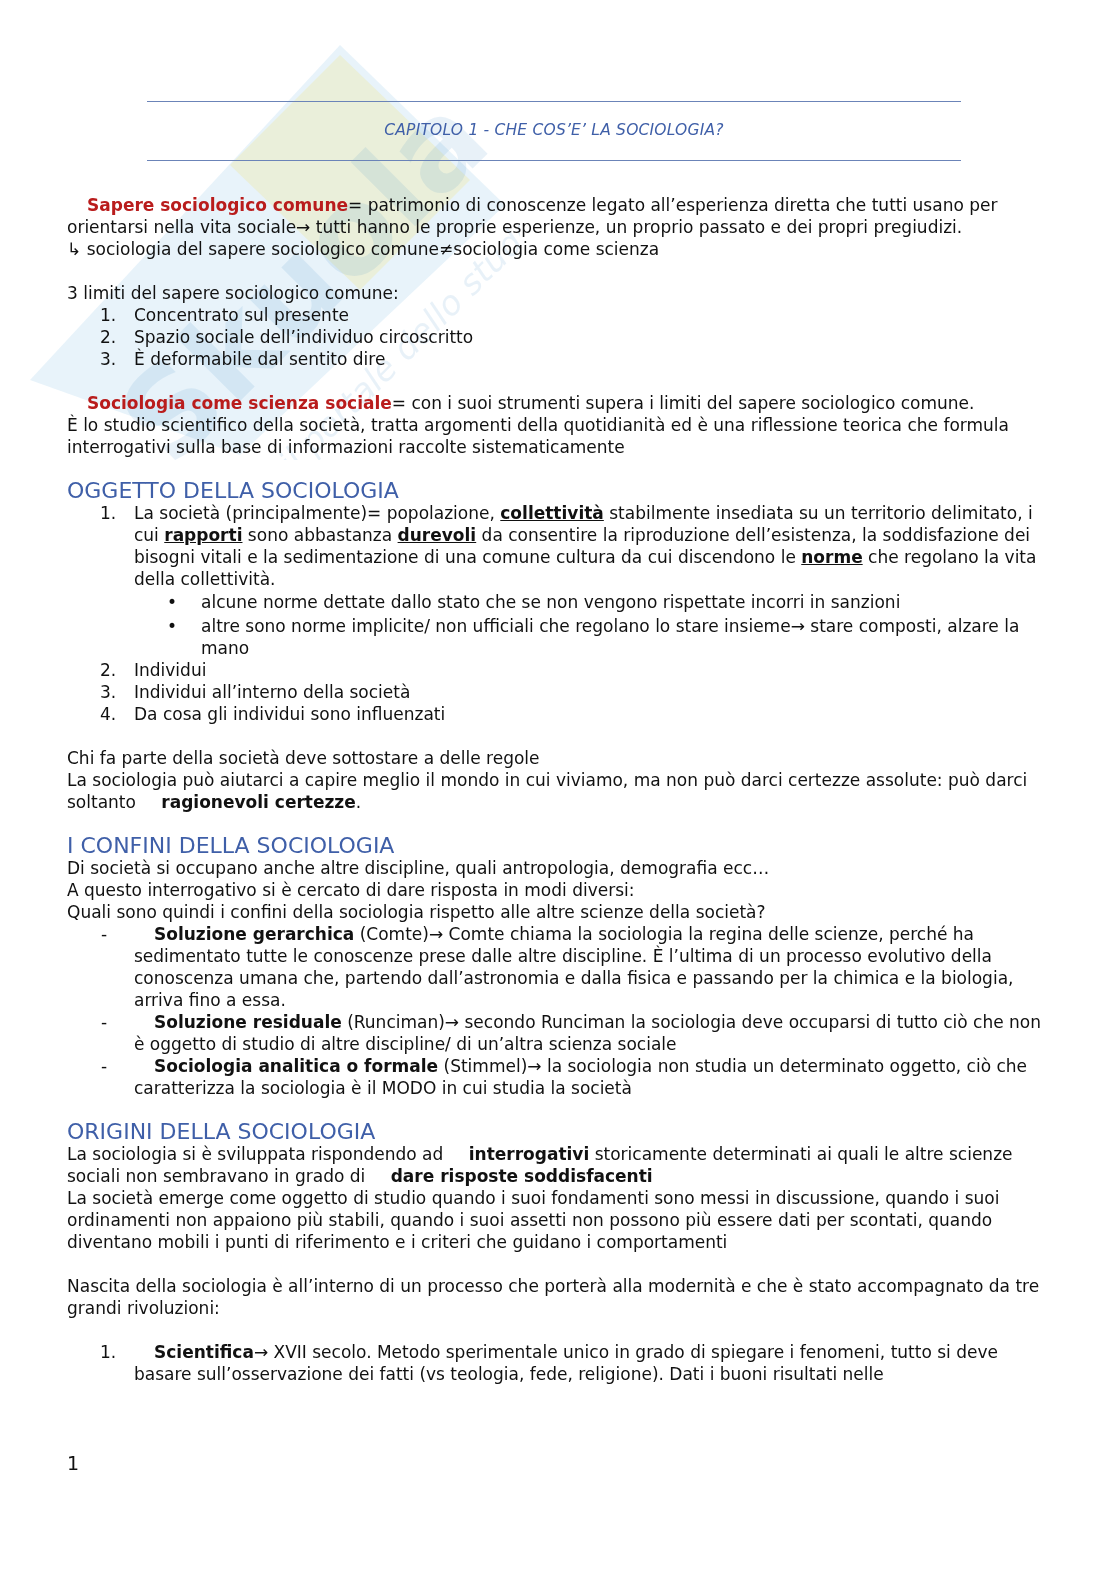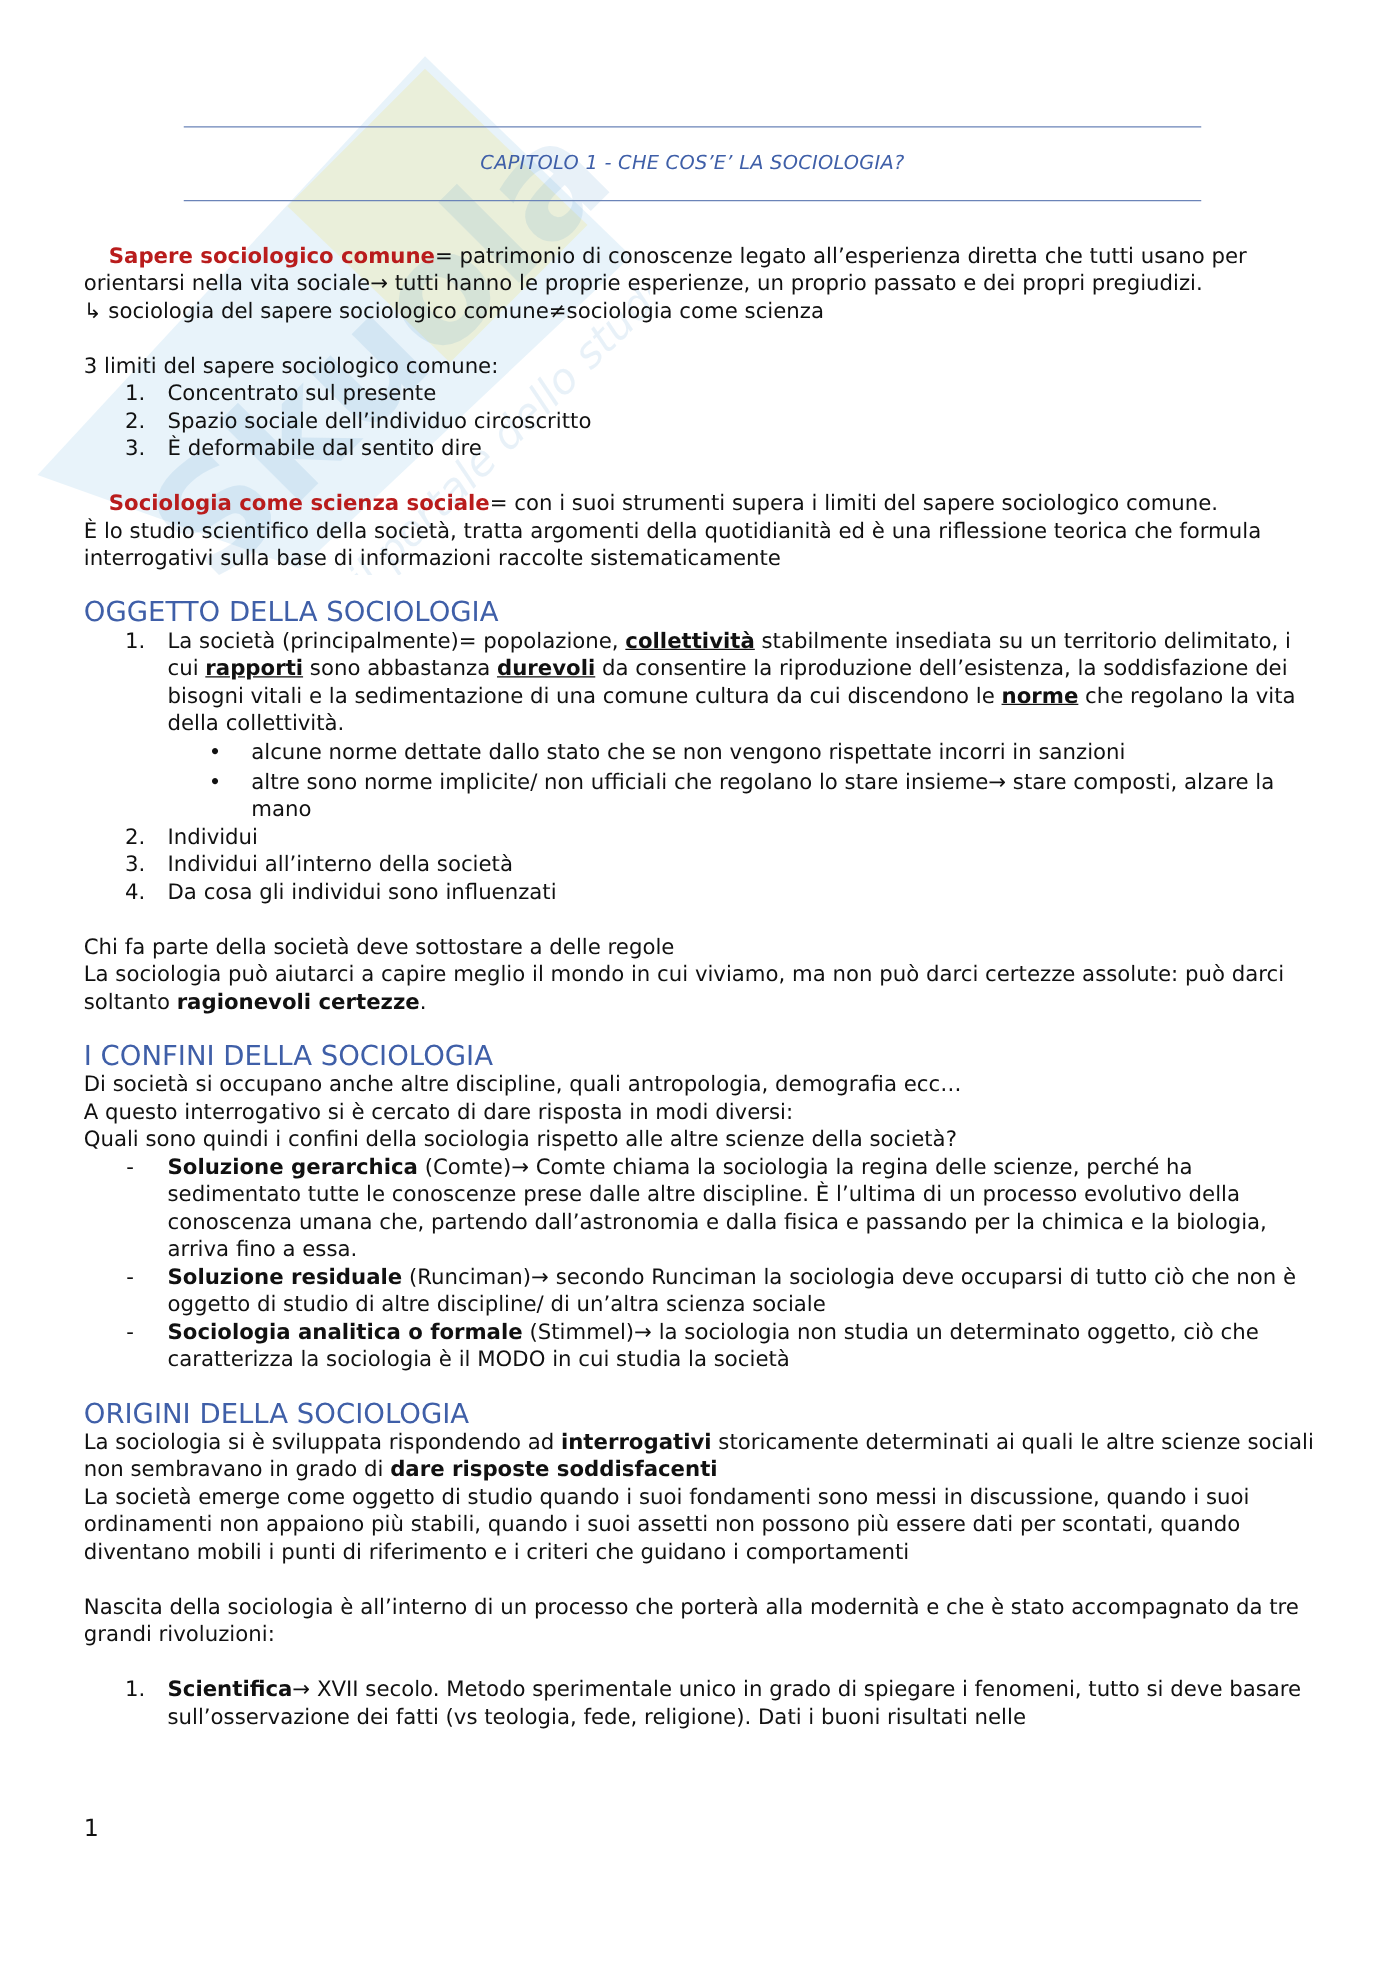--- a/index.html
+++ b/index.html
@@ -7,21 +7,21 @@
          font-family: "DejaVu Sans", sans-serif; color: #111111; }
   .watermark { position: absolute; left: 0; top: 0; width: 520px; height: 460px; pointer-events: none; z-index: 0; }
   .page { position: absolute; left: 0; top: 0; width: 1116px; height: 1579px; z-index: 1; }
   .rule { position: absolute; left: 147px; width: 814px; height: 0; border-top: 1.5px solid #6b84b8; }
   .title { position: absolute; left: 147px; width: 814px; top: 121px; text-align: center;
            font-style: italic; font-size: 15.5px; color: #3f5fa8; letter-spacing: 0.2px; }
   .content { position: absolute; left: 67px; top: 194px; width: 985px; font-size: 17px; line-height: 22px; }
   .p { margin: 0; }
   .gap { height: 22px; }
   .red { color: #b91c1c; font-weight: bold; margin-left: 20px; }
-  .b { font-weight: bold; }
+  .b { font-weight: bold; margin-left: 20px; }
   .bu { font-weight: bold; text-decoration: underline; }
   .h { color: #3f5fa8; font-size: 22px; }
   .ol, .ul { margin: 0; padding: 0; list-style: none; }
   .li { position: relative; padding-left: 67px; }
   .li .mk { position: absolute; left: 33px; top: 0; }
   .li2 { position: relative; padding-left: 134px; }
   .li2 .mk { position: absolute; left: 100px; top: 0; }
   .dash .mk { left: 34px; }
   .pagenum { position: absolute; left: 67px; top: 1452px; font-size: 19px; }
 </style>

